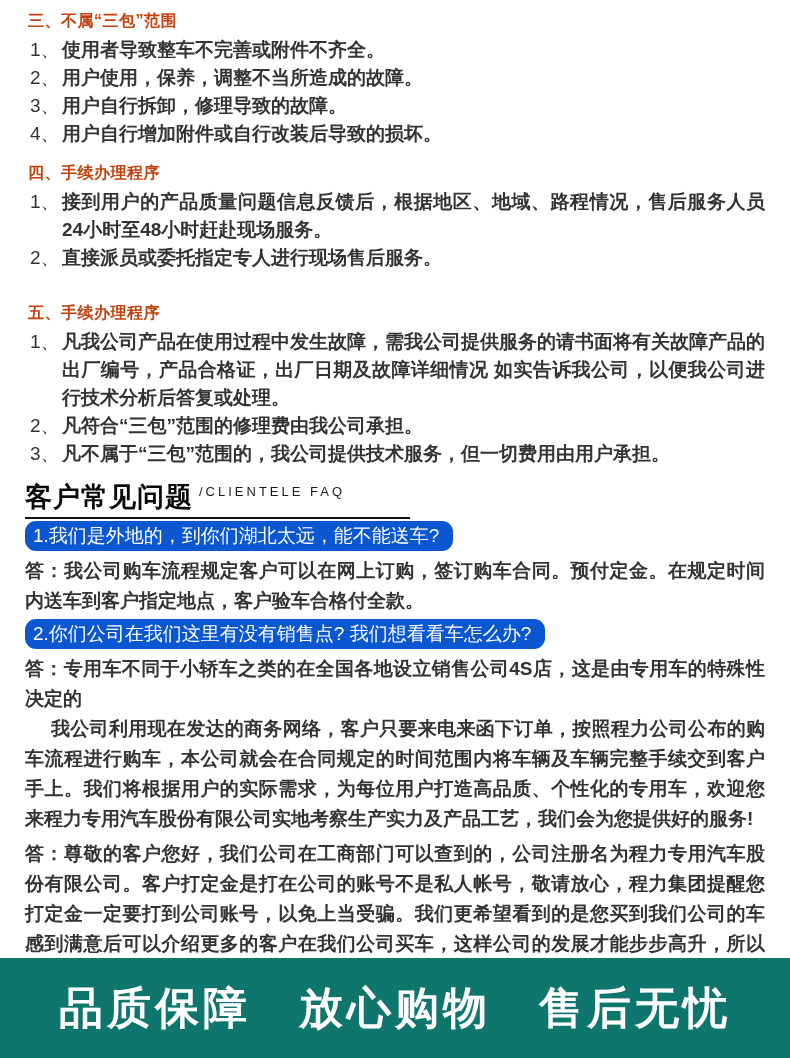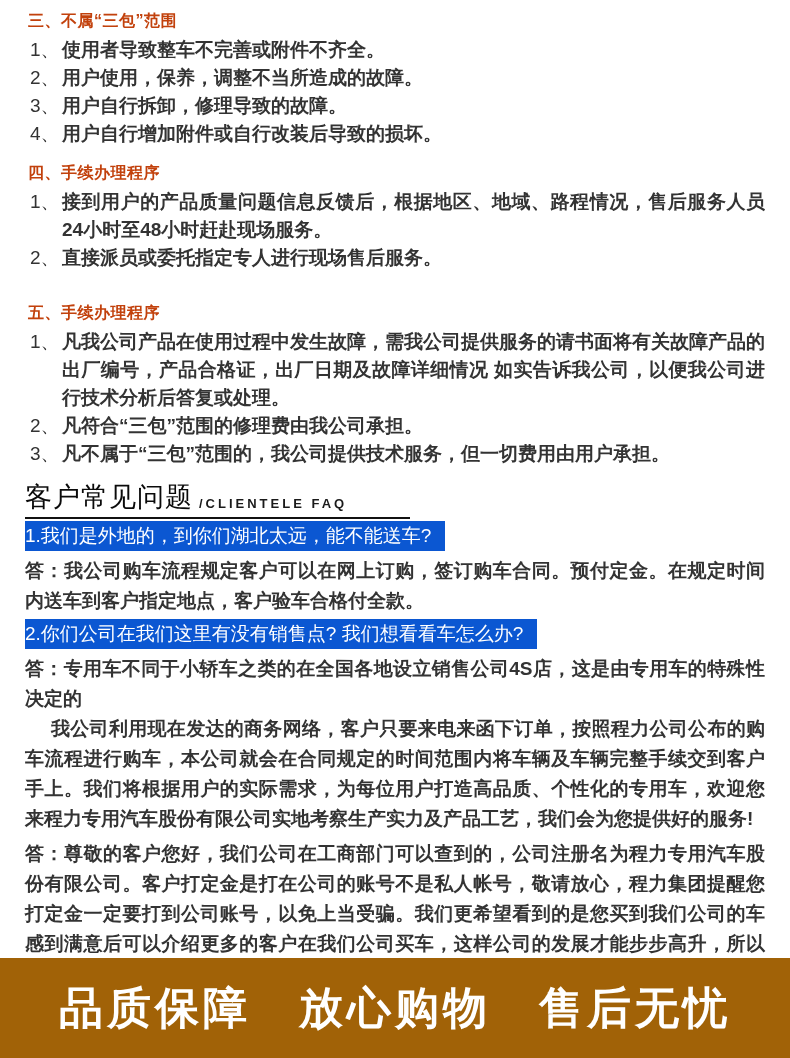--- a/index.html
+++ b/index.html
@@ -37,62 +37,63 @@
     color: #333333;
   }
   .item .num { flex: 0 0 32px; }
   .item .txt { flex: 1 1 auto; text-align: justify; font-weight: bold; }
   
   .faq-header { margin: 2px 0 2px 0; }
   .faq-title-row { display: flex; align-items: flex-end; }
   .faq-title-cn {
     font-size: 27px;
     line-height: 34px;
-    font-weight: normal;
+    font-weight: bold;
     color: #0a0a0a;
     letter-spacing: 1px;
   }
   .faq-title-en {
     font-size: 13px;
-    font-weight: bold;
+    font-weight: normal;
     color: #1a1a1a;
     letter-spacing: 3px;
-    margin: 0 0 3px 6px;
+    margin: 0 0 15px 6px;
   }
   .faq-underline {
     width: 385px;
     height: 2px;
     background: #111111;
     margin-top: 3px;
   }
   
   .q-bar {
     display: inline-block;
     background: #0b57d2;
     color: #ffffff;
     font-size: 19px;
     line-height: 24px;
-    padding: 3px 14px 3px 0;
+    padding: 3px 14px 3px 8px;
     margin: 0;
     vertical-align: top;
+    border-radius: 11px;
   }
   .answer { margin: 5px 0 3px 0; font-weight: bold; }
   .answer p {
     margin: 0;
     font-size: 19px;
     line-height: 30px;
     text-align: justify;
     color: #333333;
   }
   .answer p.indent { text-indent: 26px; }
   .qa-block { margin: 0; }
   
   .banner {
     flex: 0 0 100px;
-    background: #a16207;
+    background: #0f766e;
     display: flex;
     align-items: center;
     justify-content: center;
   }
   .banner-text {
     color: #ffffff;
     font-size: 44px;
     font-weight: bold;
     letter-spacing: 4px;
     white-space: nowrap;

